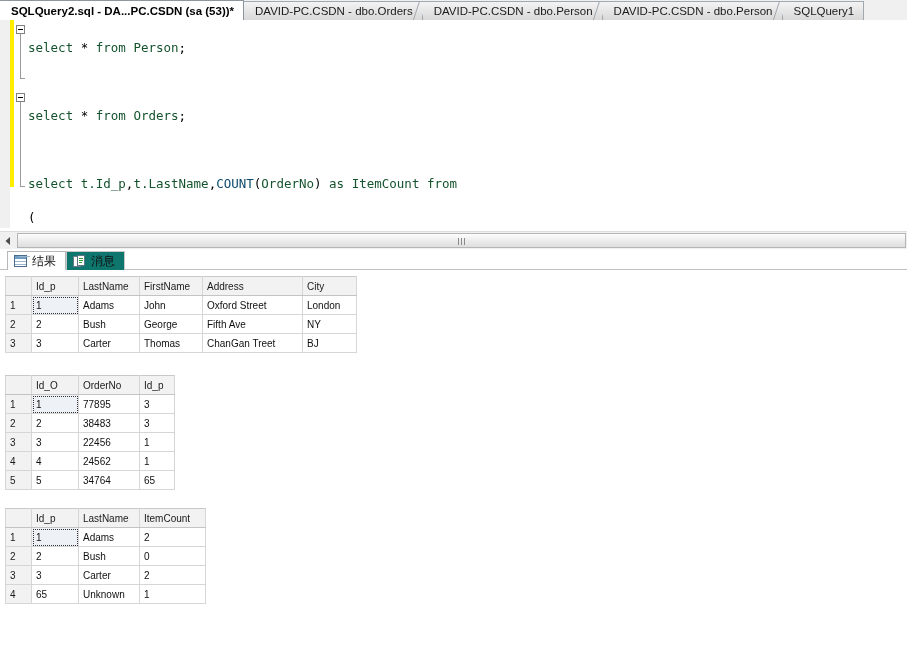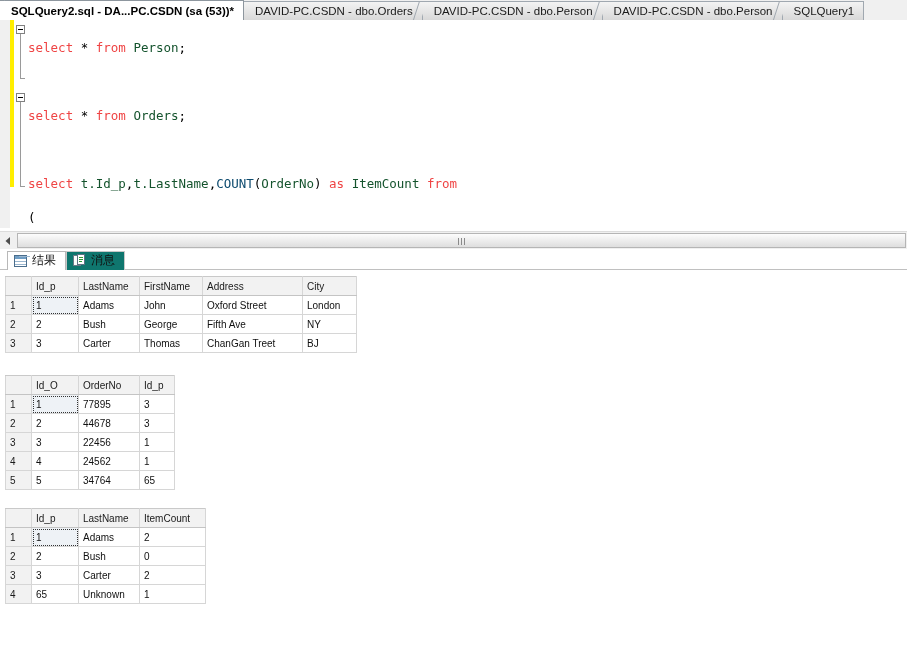--- a/index.html
+++ b/index.html
@@ -138,21 +138,21 @@
     position: absolute;
     left: 28px;
     top: 2px;
     font-family: "DejaVu Sans Mono", "Liberation Mono", monospace;
     font-size: 12.5px;
     line-height: 17px;
     white-space: pre;
     color: #2b6a8f;
   }
   .ln { height: 17px; }
-  .kw   { color: #ef4444; }
+  .kw   { color: #14532d; }
   .fn   { color: #0c4a6e; }
   .id   { color: #14532d; }
   .pl   { color: #000000; }
 
   
   #hscroll {
     position: absolute;
     left: 0;
     top: 231px;
     width: 907px;
@@ -197,21 +197,21 @@
     left: 0;
     top: 249px;
     width: 907px;
     height: 397px;
     background: #ffffff;
     overflow: hidden;
   }
   #res-tabs {
     height: 20px;
     display: flex;
-    align-items: center;
+    align-items: flex-end;
     padding-left: 7px;
     background: #ffffff;
     border-bottom: 1px solid #c0c0c0;
   }
   .res-tab {
     display: flex;
     align-items: center;
     gap: 5px;
     height: 19px;
     padding: 0 9px 0 6px;
@@ -455,21 +455,21 @@
         <tbody>
           <tr>
             <td class="rowhdr">1</td>
             <td class="focused">1</td>
             <td>77895</td>
             <td>3</td>
           </tr>
           <tr>
             <td class="rowhdr">2</td>
             <td>2</td>
-            <td>44678</td>
+            <td>38483</td>
             <td>3</td>
           </tr>
           <tr>
             <td class="rowhdr">3</td>
             <td>3</td>
             <td>22456</td>
             <td>1</td>
           </tr>
           <tr>
             <td class="rowhdr">4</td>

